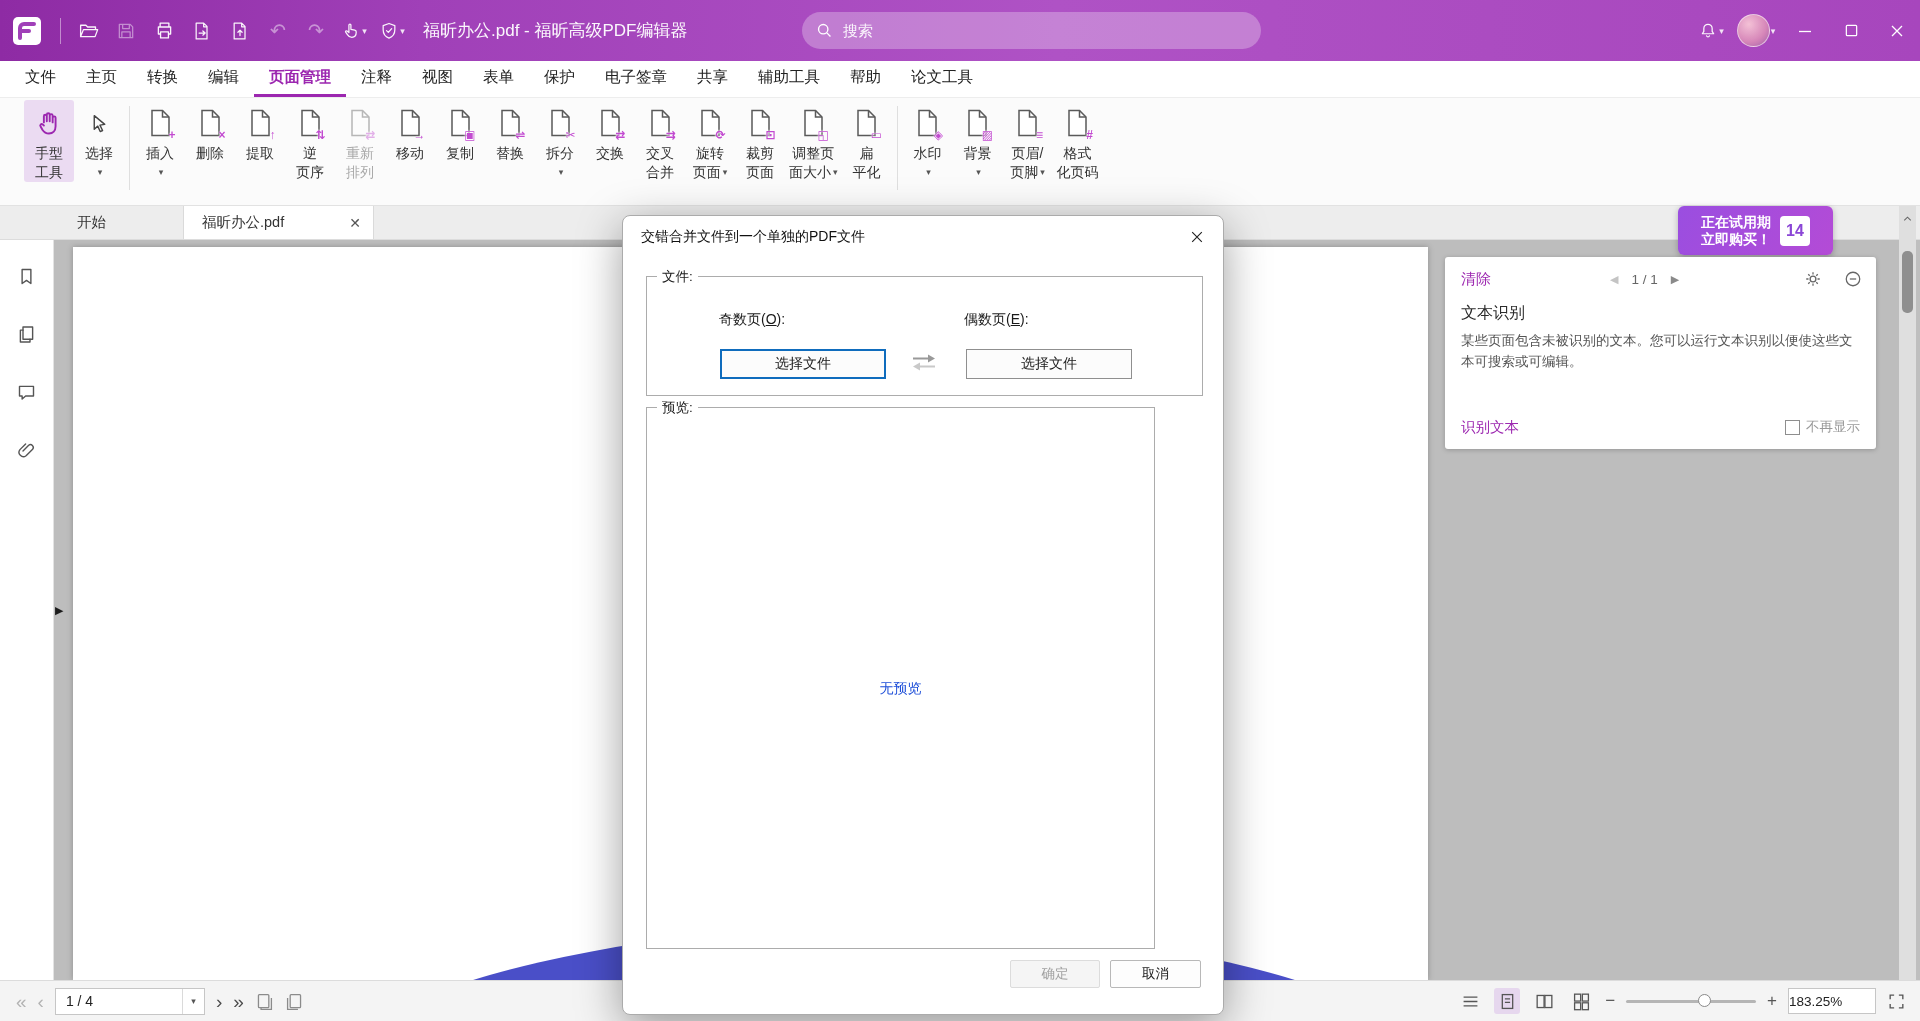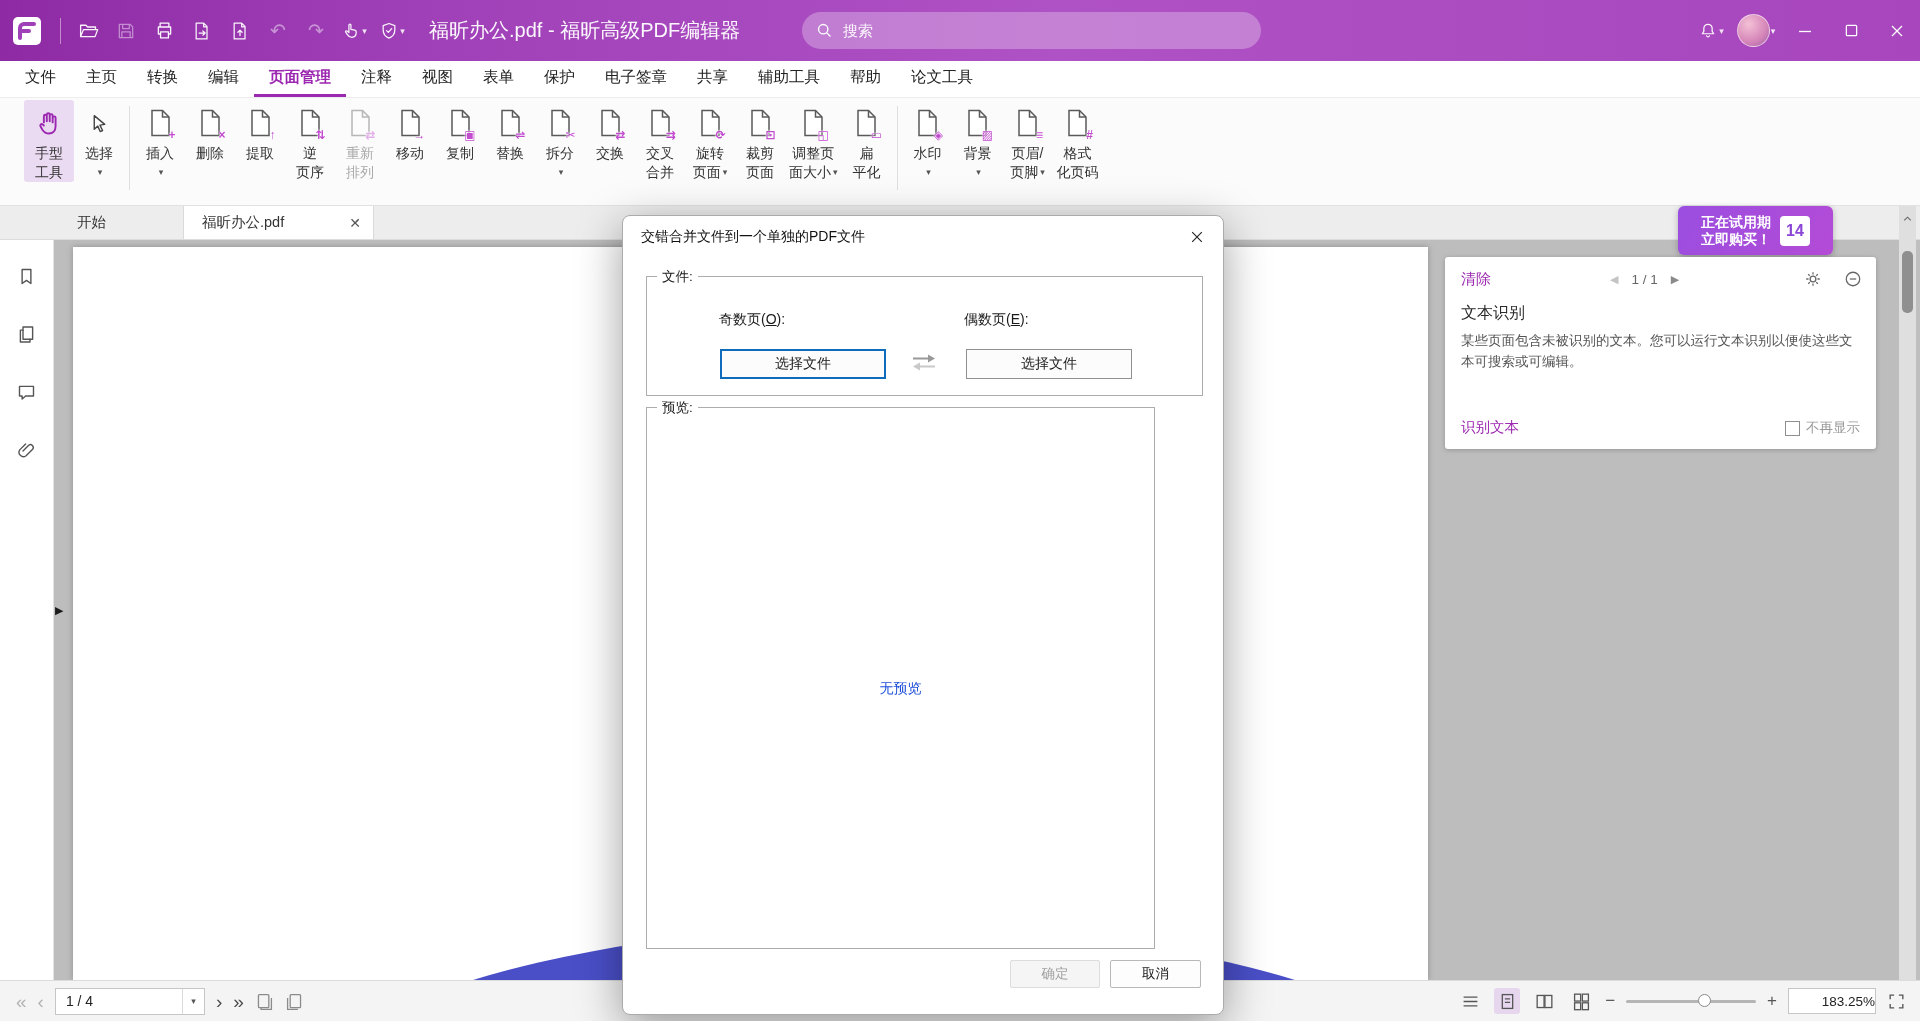--- a/index.html
+++ b/index.html
@@ -16,21 +16,21 @@
     background:linear-gradient(90deg,var(--tb1) 0%,#A040B8 22%,var(--tb2) 55%,#A746BD 100%);
     display:flex;align-items:center;color:#fff;}
   .tb-left{display:flex;align-items:center;height:100%;padding-left:12px;}
   .logo{width:30px;height:30px;margin-right:10px;}
   .tb-div{width:1px;height:26px;background:rgba(255,255,255,.45);margin:0 8px;}
   .icon-btn{display:flex;align-items:center;justify-content:center;width:38px;height:100%;cursor:pointer;opacity:.95;}
   .icon-btn.dim{opacity:.45;}
   .icon-btn svg{stroke:#fff;fill:none;stroke-width:1.5;stroke-linecap:round;stroke-linejoin:round;}
   .uglyph{font-size:19px;color:#fff;}
   .dd{font-size:9px;color:rgba(255,255,255,.9);margin-left:1px;}
-  .tb-title{margin-left:18px;font-size:20px;color:rgba(255,255,255,.96);white-space:nowrap;}
+  .tb-title{margin-left:12px;font-size:17px;color:rgba(255,255,255,.96);white-space:nowrap;}
   .tb-search{position:absolute;left:802px;top:12px;width:459px;height:37px;border-radius:19px;
     background:rgba(255,255,255,.28);display:flex;align-items:center;padding:0 14px;}
   .tb-search svg{stroke:#fff;fill:none;stroke-width:1.6;}
   .search-input{flex:1;background:transparent;border:none;outline:none;color:#fff;font-size:15px;margin-left:10px;font-family:inherit;}
   .search-input::placeholder{color:rgba(255,255,255,.92);}
   .tb-right{position:absolute;right:0;top:0;height:100%;display:flex;align-items:center;}
   .avatar{width:33px;height:33px;border-radius:50%;background:radial-gradient(circle at 35% 30%,#F8C8D8,#D889B8 60%,#9C5EA8);border:1px solid rgba(255,255,255,.6);}
   .win-btn{width:46px;height:100%;display:flex;align-items:center;justify-content:center;cursor:pointer;}
   .win-btn svg{stroke:#fff;stroke-width:1.3;fill:none;}
 
@@ -78,21 +78,21 @@
   .right-panel{position:absolute;left:1445px;top:257px;width:431px;height:192px;background:#FFFFFF;border-radius:3px;box-shadow:0 1px 5px rgba(0,0,0,.22);z-index:7;}
   .rp-header{position:relative;height:44px;display:flex;align-items:center;padding:0 16px;}
   .rp-clear{color:var(--accent);font-size:15px;cursor:pointer;}
   .rp-pager{position:absolute;left:165px;display:flex;align-items:center;gap:13px;font-size:13.5px;color:#666;}
   .rp-arrow{font-size:11px;cursor:pointer;}
   .rp-arrow.dim{color:#C4C4C4;} .rp-arrow.on{color:#8a8a8a;}
   .rp-tools{position:absolute;right:14px;top:0;height:44px;display:flex;align-items:center;gap:22px;}
   .rp-tools span{cursor:pointer;display:flex;}
   .rp-title{padding:2px 16px 0;font-size:16px;color:#2b2b2b;}
   .rp-body{padding:7px 16px 0;font-size:13.5px;line-height:1.55;color:#555;}
-  .rp-footer{position:absolute;left:0;right:0;bottom:12px;display:flex;align-items:flex-end;justify-content:space-between;padding:0 16px;}
+  .rp-footer{position:absolute;left:0;right:0;bottom:12px;display:flex;align-items:flex-start;justify-content:space-between;padding:0 16px;}
   .rp-action{color:var(--accent);font-size:14.5px;cursor:pointer;}
   .rp-dontshow{display:flex;align-items:center;gap:6px;color:#9a9a9a;font-size:13.5px;cursor:pointer;padding-left:8px;}
   .cbx{width:15px;height:15px;border:1px solid #8E8E8E;background:#fff;display:inline-block;}
 
   
   .vscroll{position:absolute;left:1899px;top:206px;width:17px;height:774px;background:#DFDFDF;z-index:4;}
   .scroll-up{position:absolute;left:0;top:6px;width:17px;display:flex;justify-content:center;}
   .vthumb{position:absolute;left:3px;top:45px;width:11px;height:62px;background:#8F8F8F;border-radius:5px;}
 
   
@@ -105,21 +105,21 @@
   .pb-dd{width:22px;align-self:stretch;display:flex;align-items:center;justify-content:center;border-left:1px solid #DADADA;font-size:9px;color:#555;}
   .mini-ic{display:flex;cursor:pointer;}
   .mini-ic svg{stroke:#8b8b8b;fill:none;stroke-width:1.5;}
   .view-ic{width:26px;height:26px;display:flex;align-items:center;justify-content:center;cursor:pointer;border-radius:3px;}
   .view-ic.active{background:#E6D7EE;}
   .view-ic svg{stroke:#555;fill:none;stroke-width:1.5;}
   .zoom-sign{font-size:17px;color:#555;cursor:pointer;}
   .slider{position:relative;width:130px;height:14px;cursor:pointer;}
   .slider .track{position:absolute;left:0;right:0;top:6px;height:3px;background:#B5B5B5;border-radius:2px;}
   .slider .thumb{position:absolute;left:55%;top:0;width:13px;height:13px;background:#fff;border:1px solid #8A8A8A;border-radius:50%;}
-  .zoom-box{width:88px;height:26px;background:#fff;border:1px solid #C6C6C6;display:flex;align-items:center;justify-content:flex-end;font-size:13.5px;color:#222;cursor:pointer;}
+  .zoom-box{width:88px;height:26px;background:#fff;border:1px solid #C6C6C6;display:flex;align-items:center;justify-content:flex-start;font-size:13.5px;color:#222;cursor:pointer;}
   .fs-ic{display:flex;cursor:pointer;}
   .fs-ic svg{stroke:#555;fill:none;stroke-width:1.7;}
 
   
   .dialog{position:absolute;left:622px;top:215px;width:602px;height:800px;background:#fff;border:1px solid #ABABAB;border-radius:8px;
     box-shadow:0 12px 45px rgba(0,0,0,.38);z-index:60;}
   .dlg-title{position:absolute;left:18px;top:12px;font-size:14px;color:#111;}
   .dlg-close{position:absolute;right:6px;top:4px;width:40px;height:34px;display:flex;align-items:center;justify-content:center;cursor:pointer;}
   .dlg-close svg{stroke:#222;stroke-width:1.3;}
   .group{position:absolute;border:1px solid #ACACAC;}

